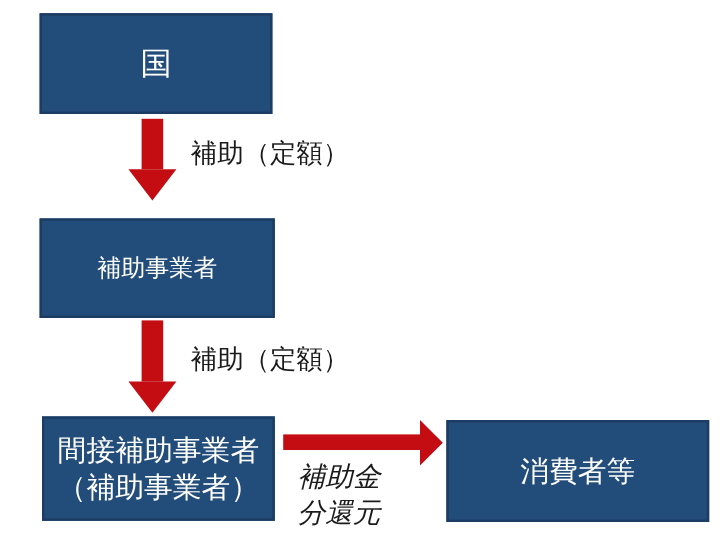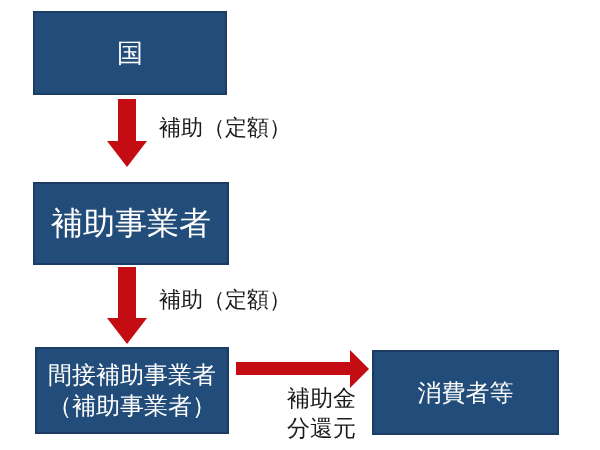--- a/index.html
+++ b/index.html
@@ -23,23 +23,23 @@
     color: var(--box-text, #ffffff);
     display: flex;
     flex-direction: column;
     align-items: center;
     justify-content: center;
     text-align: center;
   }
   .node .line { display: block; white-space: nowrap; }
 
   #node-national   { left: 33px;  top: 11px;  width: 194px; height: 84px; font-size: 26px; }
-  #node-subsidy    { left: 33px;  top: 182px; width: 196px; height: 83px; font-size: 32px; line-height: 31px; }
+  #node-subsidy    { left: 33px;  top: 182px; width: 196px; height: 83px; font-size: 20px; line-height: 31px; }
   #node-indirect   { left: 35px;  top: 347px; width: 194px; height: 87px; font-size: 24px; line-height: 31px; }
-  #node-consumers  { left: 372px; top: 350px; width: 187px; height: 85px; font-size: 24px; }
+  #node-consumers  { left: 372px; top: 350px; width: 219px; height: 85px; font-size: 24px; }
 
   .arrow-shaft {
     position: absolute;
     background: var(--arrow-red, #C30D13);
   }
   .arrow-head-down {
     position: absolute;
     width: 0; height: 0;
     border-left: 20px solid transparent;
     border-right: 20px solid transparent;
@@ -61,21 +61,21 @@
 
   .flow-label {
     position: absolute;
     color: var(--label-text, #1B1B1B);
     white-space: nowrap;
   }
   #label-subsidy-1 { left: 159px; top: 113px; font-size: 22px; }
   #label-subsidy-2 { left: 159px; top: 285px; font-size: 22px; }
   #label-refund {
     left: 248px; top: 383px; width: 108px;
-    font-size: 23px; line-height: 30px; text-align: right;
+    font-size: 23px; line-height: 30px; text-align: left; font-style: italic;
   }
   #label-refund .line { display: block; }
 </style>
 </head>
 <body>
 
 <div id="canvas">
 
   <div class="node" id="node-national">
     <span class="line">国</span>

